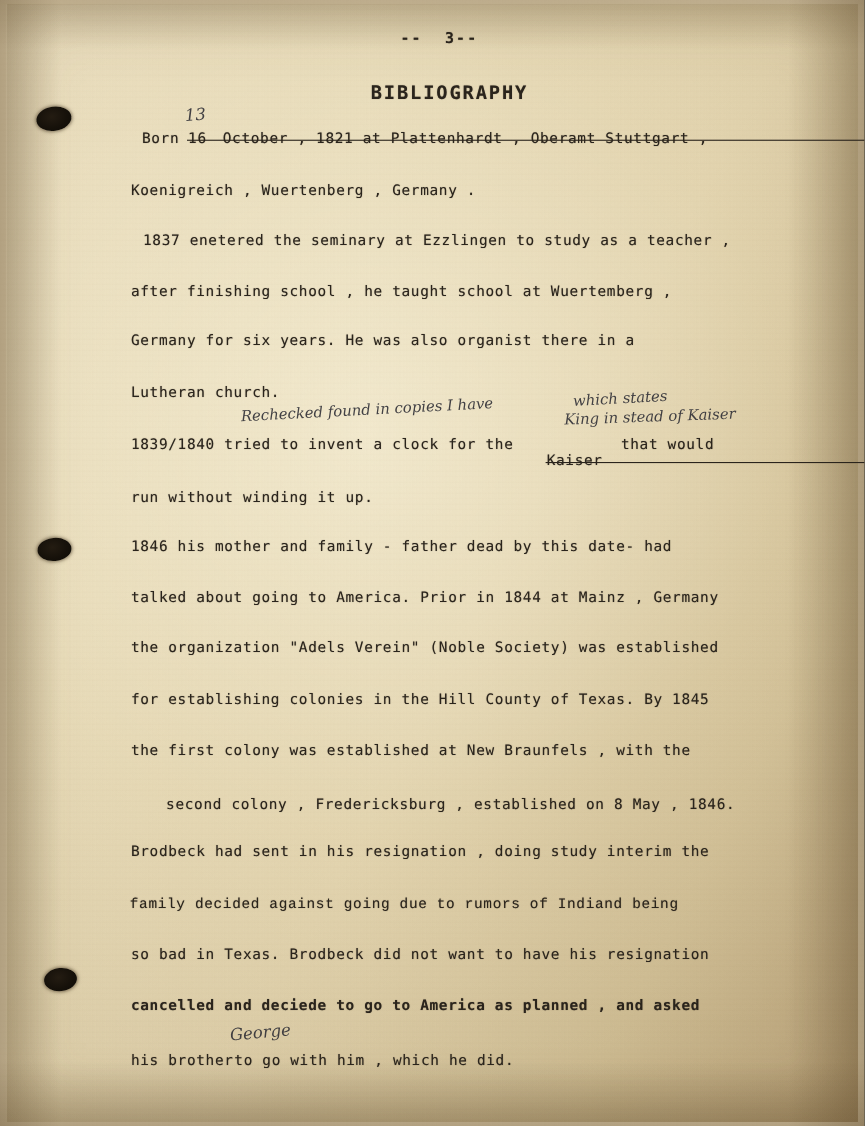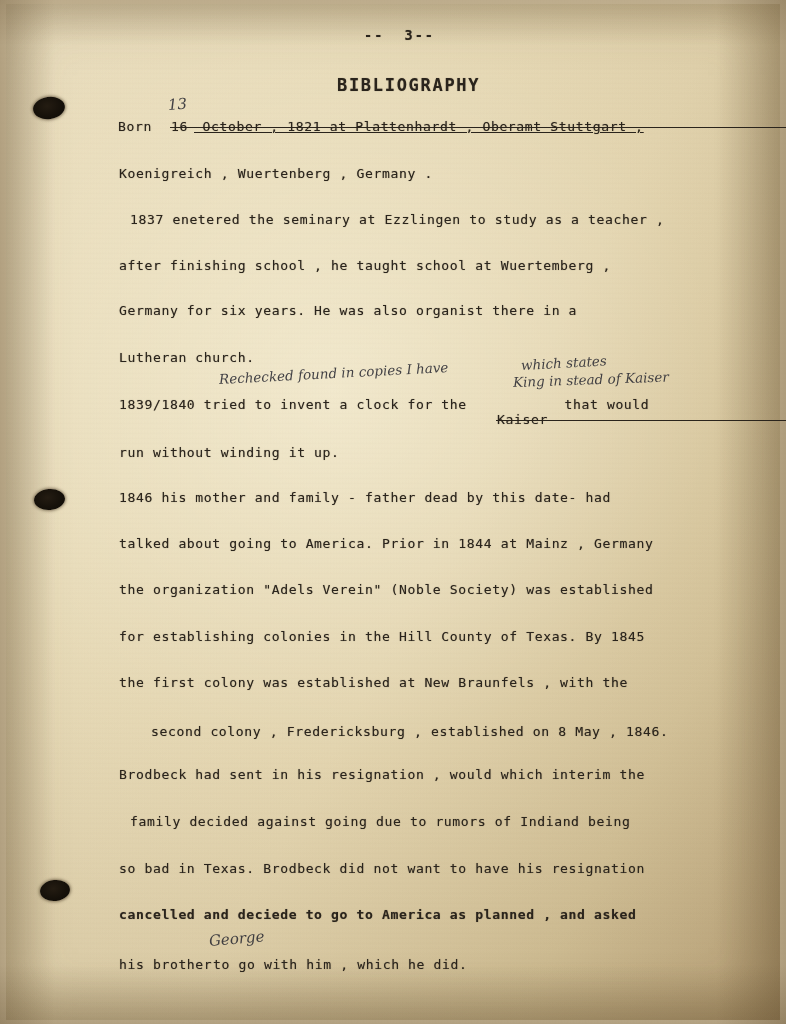--- a/index.html
+++ b/index.html
@@ -114,43 +114,43 @@
 
   <div class="hole" style="left:33px; top:97px; width:32px; height:22px; transform: rotate(-8deg);"></div>
   <div class="hole" style="left:34px; top:489px; width:31px; height:21px; transform: rotate(-5deg);"></div>
   <div class="hole" style="left:40px; top:880px; width:30px; height:21px; transform: rotate(-6deg);"></div>
 
   <div id="text">
 
     <div class="ln pagenum" style="left:364px; top:27px;">--  3--</div>
     <div class="ln heading" style="left:337px; top:75px;">BIBLIOGRAPHY</div>
 
-    <div class="ln" style="left:118px; top:119px;">Born </div>
+    <div class="ln" style="left:129px; top:119px;">Born </div>
     <div class="ln strike" style="left:171px; top:119px;">16</div>
-    <div class="ln" style="left:194px; top:119px;text-decoration:underline;"> October , 1821 at Plattenhardt , Oberamt Stuttgart ,</div>
+    <div class="ln" style="left:194px; top:119px;"> October , 1821 at Plattenhardt , Oberamt Stuttgart ,</div>
 
     <div class="ln" style="left:119px; top:166px;">Koenigreich , Wuertenberg , Germany .</div>
     <div class="ln" style="left:130px; top:212px;">1837 enetered the seminary at Ezzlingen to study as a teacher ,</div>
     <div class="ln" style="left:119px; top:258px;text-align:center;">after finishing school , he taught school at Wuertemberg ,</div>
     <div class="ln" style="left:119px; top:303px;">Germany for six years. He was also organist there in a</div>
     <div class="ln" style="left:119px; top:350px;">Lutheran church.</div>
 
     <div class="ln" style="left:119px; top:397px;">1839/1840 tried to invent a clock for the </div>
     <div class="ln strike" style="left:497px; top:397px;">Kaiser</div>
     <div class="ln" style="left:556px; top:397px;"> that would</div>
 
     <div class="ln" style="left:119px; top:445px;">run without winding it up.</div>
     <div class="ln" style="left:119px; top:490px;">1846 his mother and family - father dead by this date- had</div>
     <div class="ln" style="left:119px; top:536px;">talked about going to America. Prior in 1844 at Mainz , Germany</div>
     <div class="ln" style="left:119px; top:582px;">the organization "Adels Verein" (Noble Society) was established</div>
     <div class="ln" style="left:119px; top:629px;">for establishing colonies in the Hill County of Texas. By 1845</div>
     <div class="ln" style="left:119px; top:675px;">the first colony was established at New Braunfels , with the</div>
     <div class="ln" style="left:119px; top:724px;margin-left:32px;">second colony , Fredericksburg , established on 8 May , 1846.</div>
-    <div class="ln" style="left:119px; top:767px;">Brodbeck had sent in his resignation , would which interim the</div>
-    <div class="ln" style="left:130px; top:814px;">family decided against going due to rumors of Indiand being</div>
+    <div class="ln" style="left:119px; top:767px;">Brodbeck had sent in his resignation , doing study interim the</div>
+    <div class="ln" style="left:118px; top:814px;font-family:Liberation Mono, monospace;">family decided against going due to rumors of Indiand being</div>
     <div class="ln" style="left:119px; top:861px;">so bad in Texas. Brodbeck did not want to have his resignation</div>
     <div class="ln" style="left:119px; top:907px;font-weight:bold;">cancelled and deciede to go to America as planned , and asked</div>
 
     <div class="ln" style="left:119px; top:957px;text-align:right;">his brother</div>
     <div class="ln" style="left:213px; top:957px;">to go with him , which he did.</div>
 
     <div class="hand" style="left:168px; top:96px; transform: rotate(-4deg);">13</div>
     <div class="hand small" style="left:219px; top:371px; transform: rotate(-3deg);">Rechecked found in copies I have</div>
     <div class="hand small" style="left:521px; top:357px; transform: rotate(-3deg);">which states</div>
     <div class="hand small" style="left:513px; top:374px; transform: rotate(-2deg);">King in stead of Kaiser</div>

